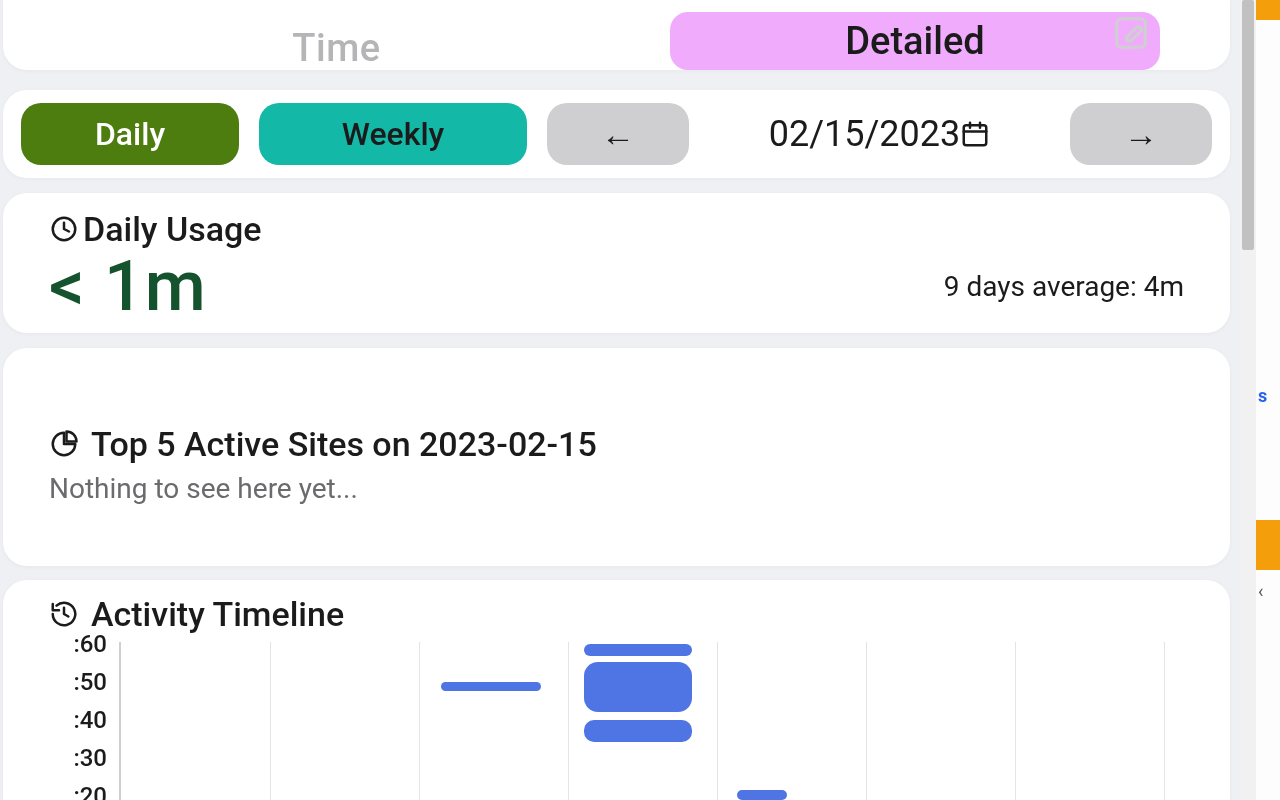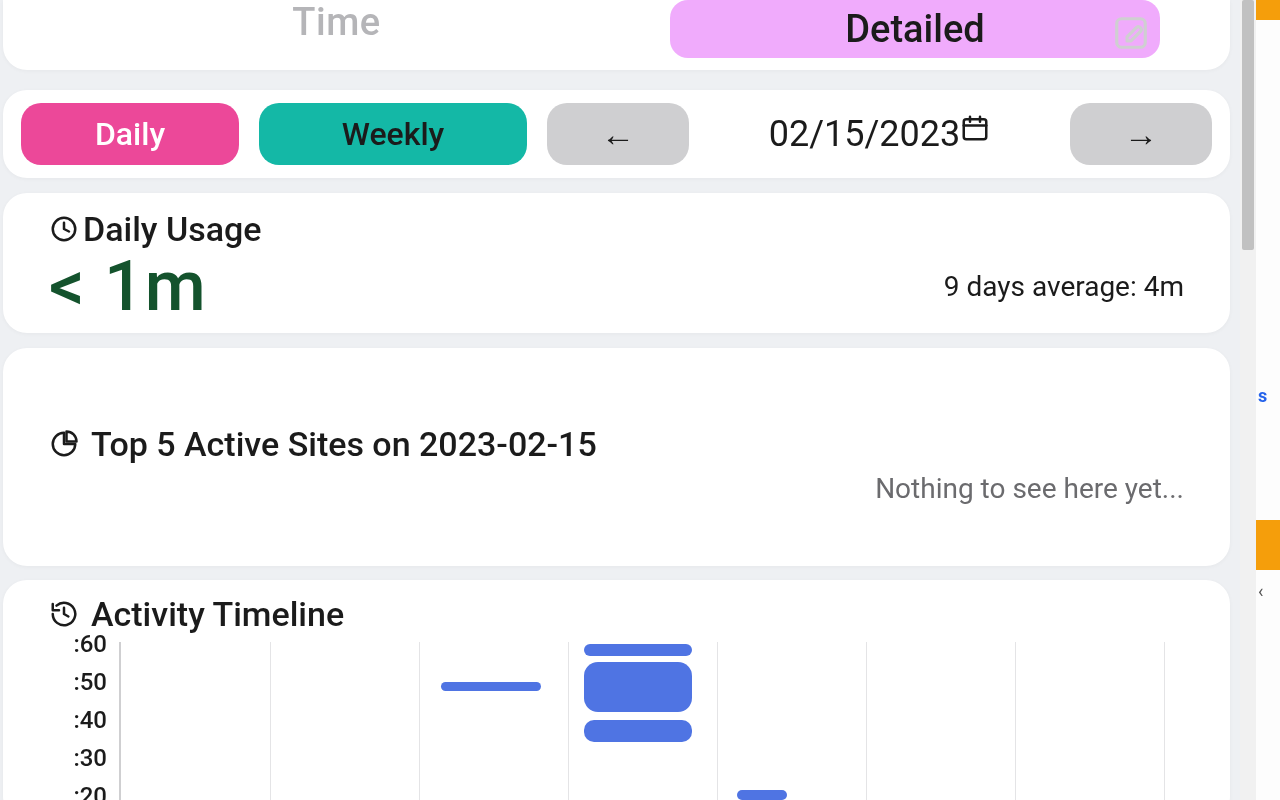--- a/index.html
+++ b/index.html
@@ -73,21 +73,21 @@
     position: absolute;
     left: 3px;
     top: 0;
     width: 1227px;
     height: 70px;
     background: #ffffff;
     border-bottom-left-radius: 24px;
     border-bottom-right-radius: 24px;
     box-shadow: 0 1px 4px rgba(0,0,0,0.04);
     display: flex;
-    align-items: flex-start;
+    align-items: flex-end;
   }
   .tab-time {
     flex: 1;
     text-align: center;
     font-size: 38px;
     font-weight: 500;
     color: #b5b5b8;
     letter-spacing: 0.5px;
   }
   .tab-detailed {
@@ -131,37 +131,38 @@
     height: 62px;
     border-radius: 20px;
     display: flex;
     align-items: center;
     justify-content: center;
     font-size: 32px;
     font-weight: 500;
   }
   .pill-daily {
     width: 218px;
-    background: #ec4899;
+    background: #4d7c0f;
     color: #ffffff;
   }
   .pill-weekly {
     width: 268px;
     background: #14b8a6;
     color: #1b1b1b;
   }
   .pill-arrow {
     width: 142px;
     background: #cfcfd1;
     color: #1b1b1b;
     font-size: 34px;
   }
   .date-display {
     flex: 1;
     display: flex;
+    align-items: center;
     justify-content: center;
     font-size: 36px;
     color: #1b1b1b;
   }
   .cal-icon { width: 30px; height: 30px; }
 
   
   .usage-card {
     position: absolute;
     left: 3px;
@@ -218,21 +219,21 @@
     display: flex;
     align-items: center;
     gap: 12px;
     font-size: 34px;
     color: #1b1b1b;
     font-weight: 500;
     margin-top: 16px;
   }
   .pie-icon { width: 30px; height: 30px; }
   .sites-empty {
-    text-align: right;
+    text-align: left;
     font-size: 28px;
     color: #6b6b6e;
     margin-top: 8px;
   }
 
   
   .timeline-card {
     position: absolute;
     left: 3px;
     top: 580px;

